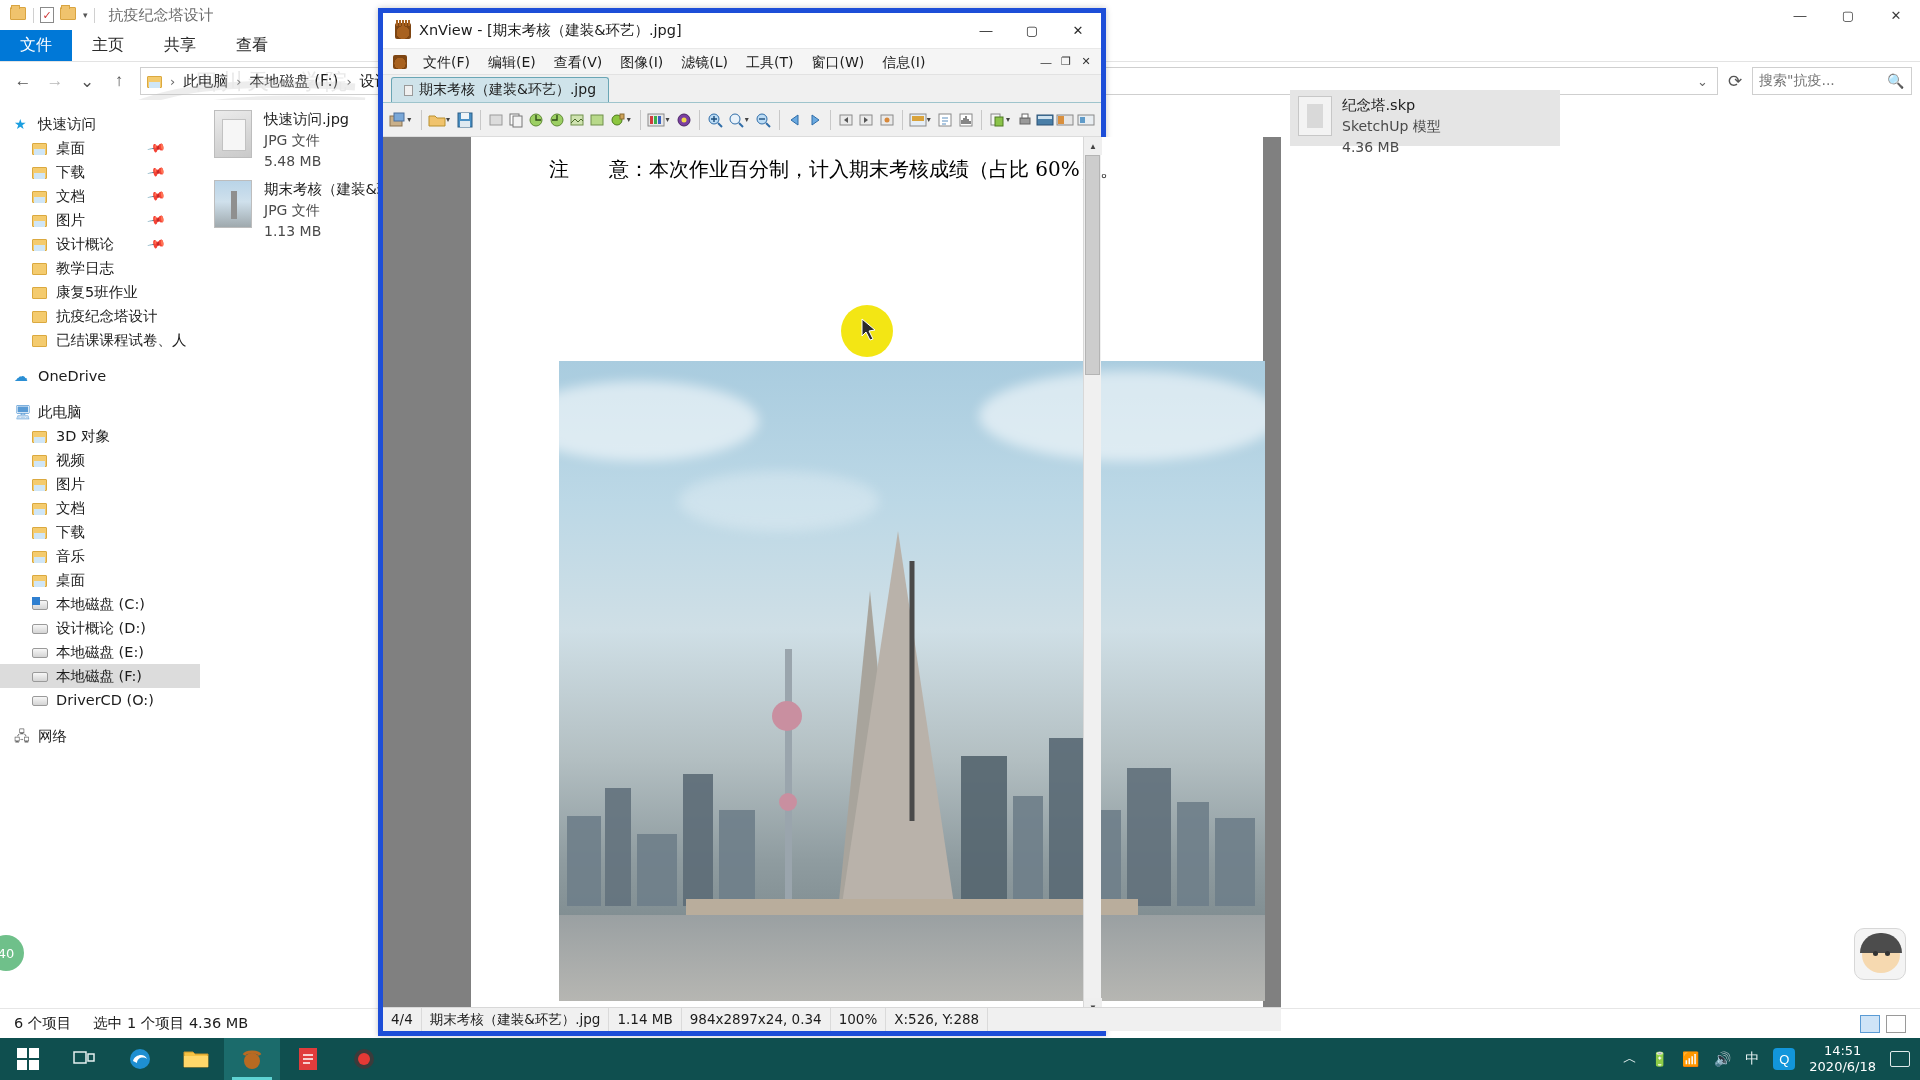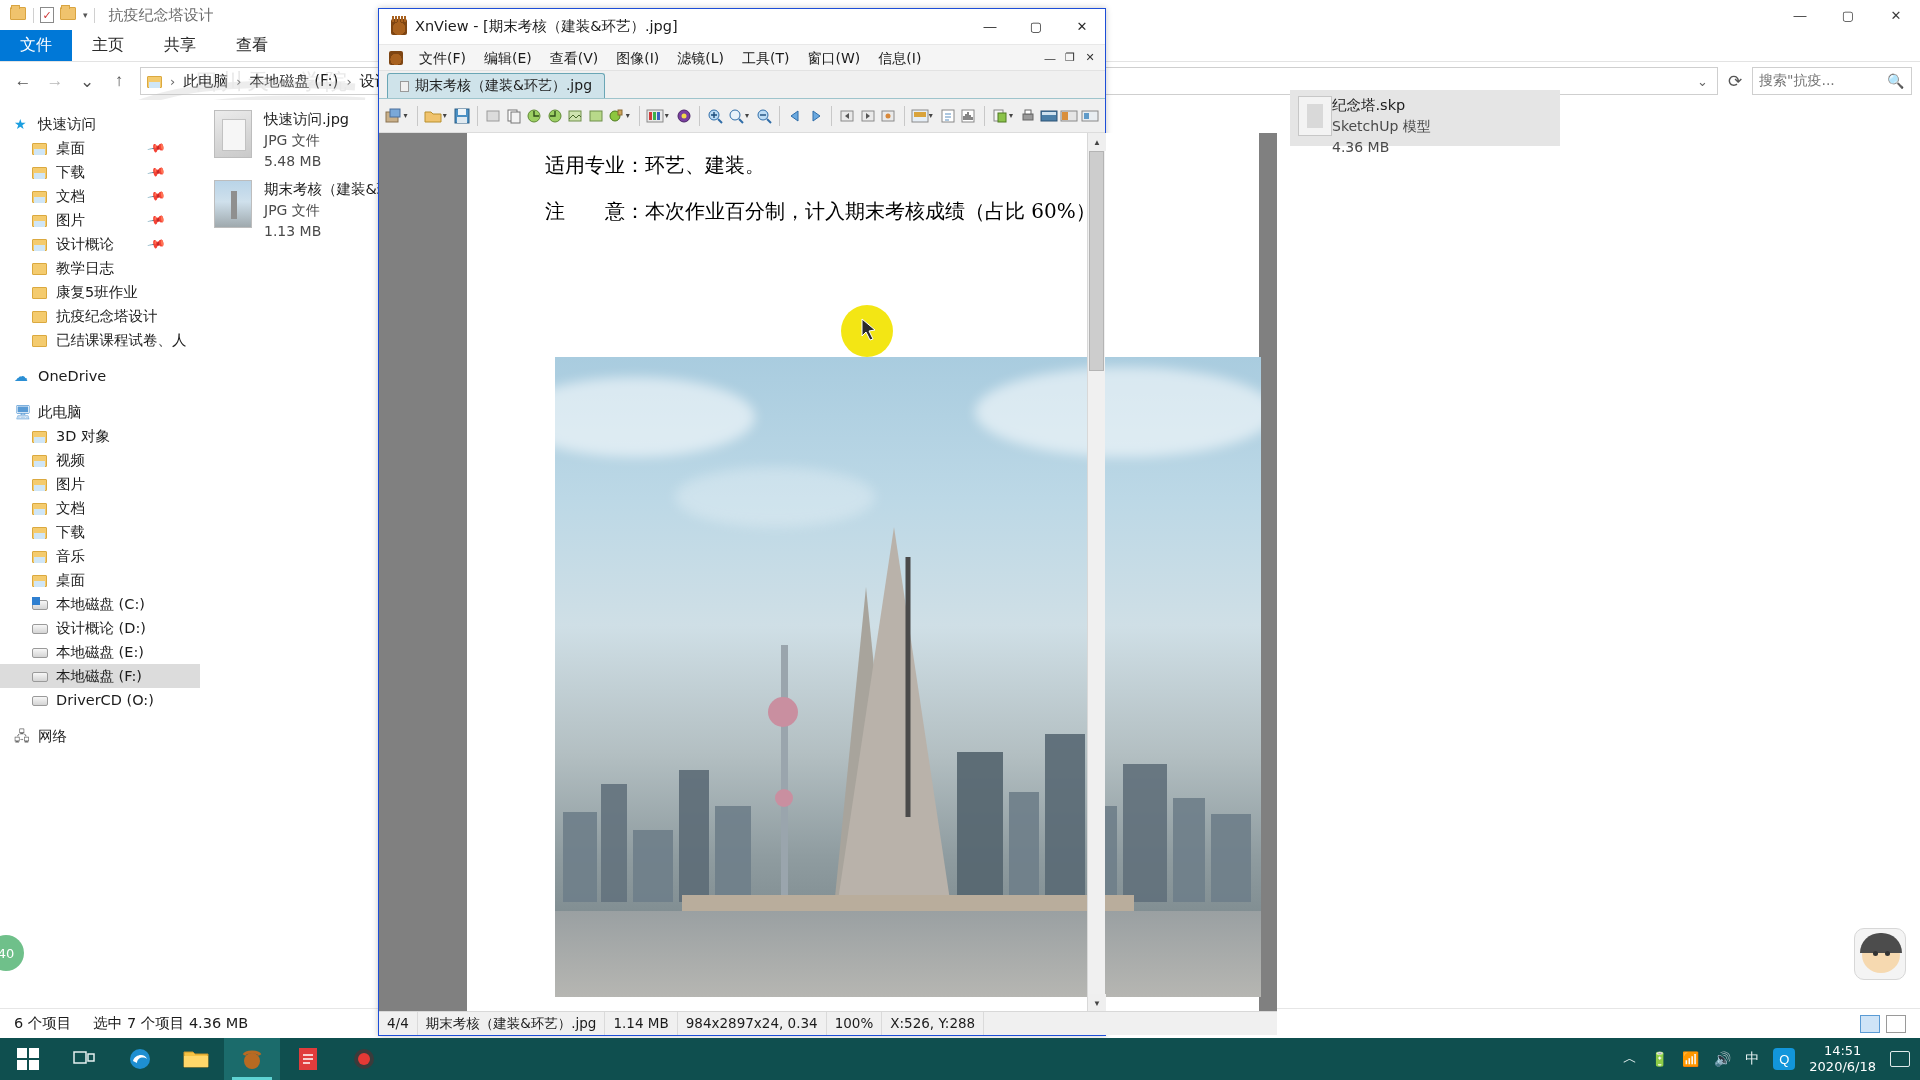--- a/index.html
+++ b/index.html
@@ -136,21 +136,21 @@
     content: ""; position: absolute; left: 16px; top: 10px; width: 6px; height: 28px;
     background: #8f8f8f;
   }
   .file-meta { display: flex; flex-direction: column; gap: 3px; }
   .file-name { font-size: 14.5px; color: #1b1b1b; }
   .file-type { font-size: 14px; color: #4a4a4a; }
   .file-size { font-size: 14px; color: #4a4a4a; }
 
   .right-file {
     position: absolute; left: 1290px; top: 90px; width: 270px; height: 56px;
-    background: #e5e5e5; display: flex; gap: 0; padding: 6px 8px;
+    background: #e5e5e5; display: flex; gap: 10px; padding: 6px 8px;
     font-family: "DejaVu Sans", sans-serif;
   }
   .skp-thumb {
     width: 34px; height: 40px; background: #f3f3f3; border: 1px solid #c7c7c7;
     position: relative;
   }
   .skp-thumb:after { content:""; position:absolute; left:8px; top:7px; width:16px; height:24px; background:#d9d9d9; }
 
   .exp-statusbar {
     position: absolute; left: 0; top: 1008px; width: 1920px; height: 30px;
@@ -172,21 +172,21 @@
     position: absolute; left: 140px; top: 12px; font-size: 22px; color: #b6b6b6;
     letter-spacing: 4px; font-family: "DejaVu Sans", sans-serif;
   }
   .wm-text2 { position: absolute; left: 120px; top: 44px; font-size: 21px; color: #bdbdbd; letter-spacing: 3px; }
   .wm-text3 { position: absolute; left: 155px; top: 76px; font-size: 20px; color: #bdbdbd; letter-spacing: 4px; }
   .wm-swoosh { position: absolute; left: 0; top: 18px; }
 
   
   .xnview {
     position: absolute; left: 378px; top: 8px; width: 728px; height: 1028px;
-    background: #0c4a6e; border: 1px solid #1d4ed8;
+    background: #0c4a6e; border: 5px solid #1d4ed8;
     box-shadow: 0 0 6px rgba(0,0,0,.22);
   }
   .xn-titlebar {
     height: 36px; background: #ffffff; display: flex; align-items: center;
     border-bottom: 1px solid #e8e8e8;
   }
   .xn-appicon {
     width: 16px; height: 16px; margin: 0 8px 0 12px; border-radius: 2px;
     background: radial-gradient(circle at 50% 60%, #a8611f 0 50%, #7e4512 52% 100%);
     position: relative;
@@ -612,21 +612,21 @@
       <div class="skp-thumb"></div>
       <div class="file-meta">
         <span class="file-name">纪念塔.skp</span>
         <span class="file-type">SketchUp 模型</span>
         <span class="file-size">4.36 MB</span>
       </div>
     </div>
 
     <div class="exp-statusbar">
       <span>6 个项目</span>
-      <span>选中 7 个项目  4.36 MB</span>
+      <span>选中 1 个项目  4.36 MB</span>
       <div class="exp-status-right">
         <div class="view-ico sel"></div>
         <div class="view-ico"></div>
       </div>
     </div>
   </div>
 
   <div class="xnview">
 
     <div class="xn-titlebar">
@@ -844,21 +844,20 @@
       <div class="tb-btn">
         <svg width="18" height="16" viewBox="0 0 18 16">
             <rect x="1" y="3" width="16" height="10" fill="#e9eef2" stroke="#888"></rect>
             <rect x="3" y="5" width="5" height="6" fill="#5f9bc9"></rect>
           </svg>
       </div>
     </div>
 
     <div class="xn-viewport">
       <div class="xn-page">
-        <div class="doc-line">适用专业：环艺、建装。</div>
         <div class="doc-line">注　　意：本次作业百分制，计入期末考核成绩（占比 60%）。</div>
 
         <div class="doc-photo">
           <div class="sky-cloud" style="left:-40px;top:20px;width:240px;height:80px;"></div>
           <div class="sky-cloud" style="left:420px;top:10px;width:300px;height:90px;"></div>
           <div class="sky-cloud" style="left:120px;top:110px;width:200px;height:60px;opacity:.5"></div>
           <div class="city-band">
             <div class="bldg" style="left:8px;width:34px;height:90px;"></div>
             <div class="bldg" style="left:46px;width:26px;height:118px;background:#64737e;"></div>
             <div class="bldg" style="left:78px;width:40px;height:72px;"></div>

